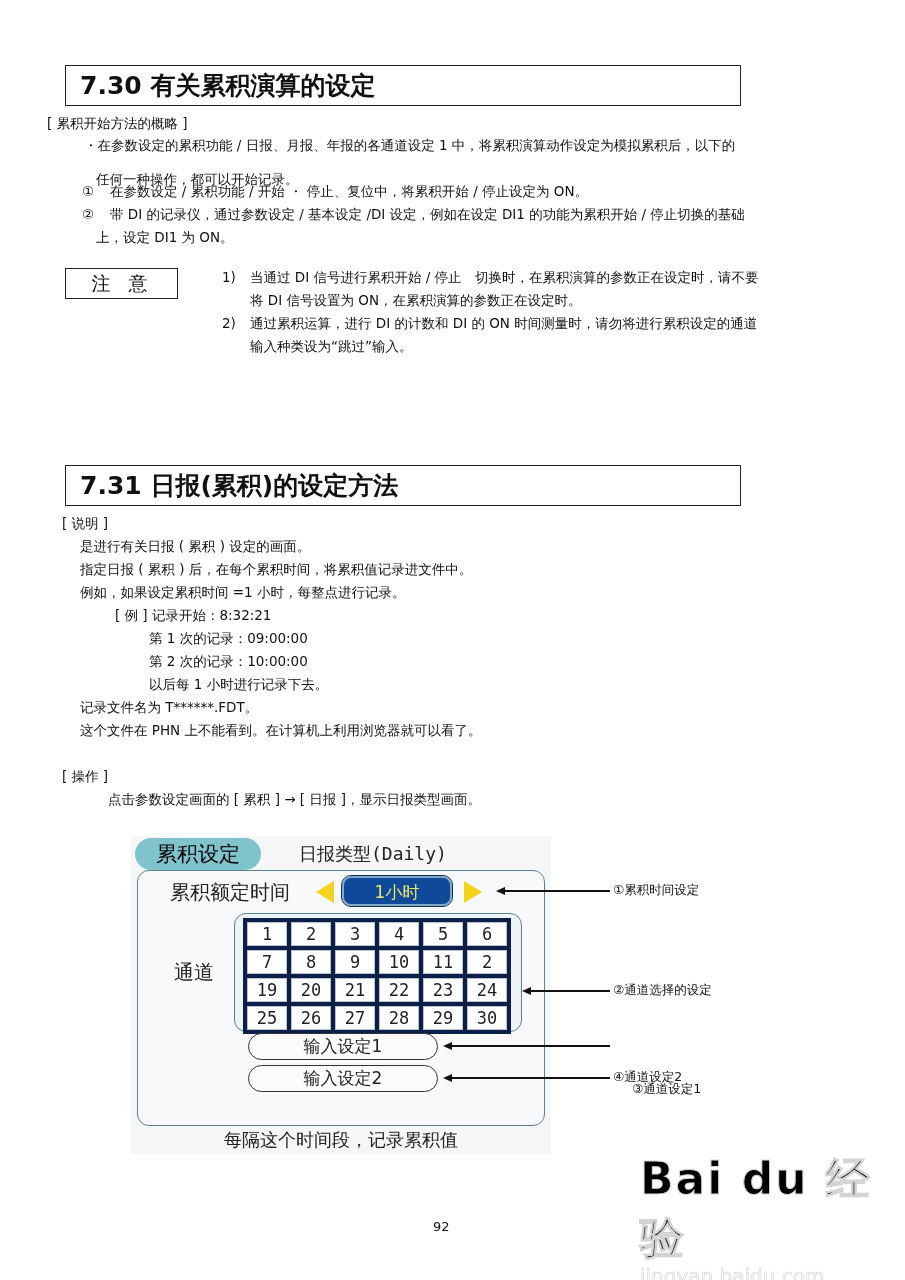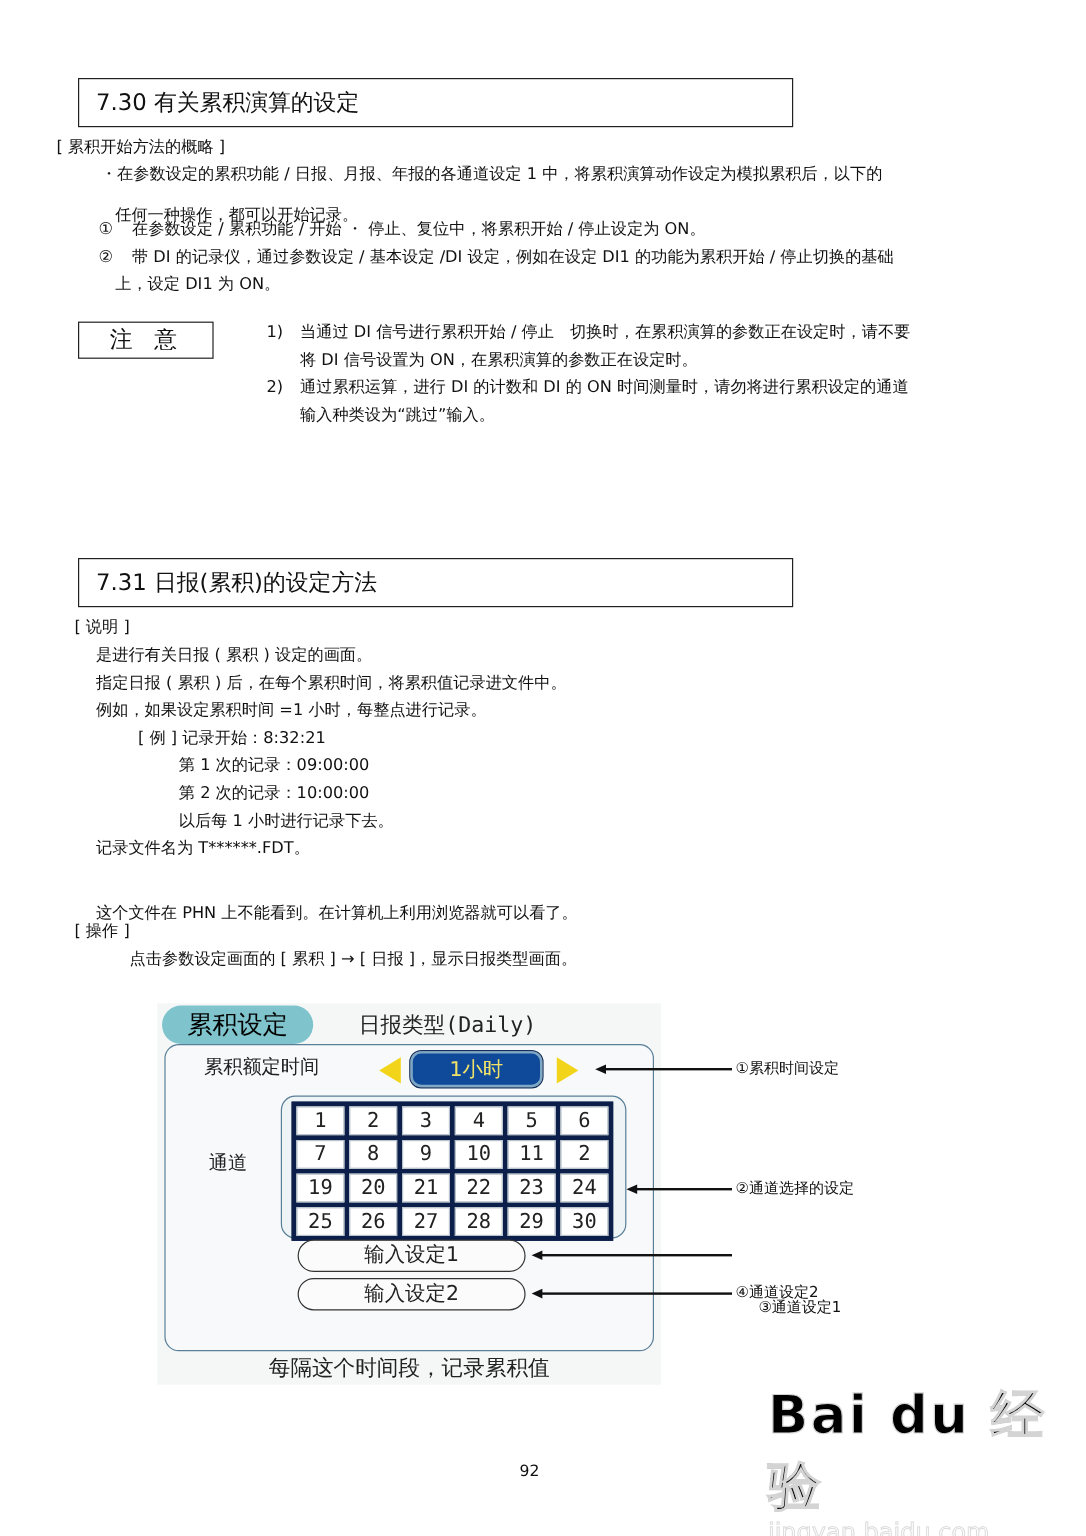--- a/index.html
+++ b/index.html
@@ -1,24 +1,24 @@
 <!DOCTYPE html>
 <html><head>
   <meta charset="utf-8">
   <style>
     html, body { margin:0; padding:0; background:#ffffff; }
     body { width:905px; height:1280px; position:relative; font-family:"DejaVu Sans", sans-serif; color:#111; overflow:hidden; }
-    .sec-title { position:absolute; left:65px; width:596px; height:41px; border:1.5px solid #222; box-sizing:border-box; font-weight:normal; font-size:19px; line-height:40px; padding-left:14px; }
+    .sec-title { position:absolute; left:65px; width:676px; height:41px; border:1.5px solid #222; box-sizing:border-box; font-weight:bold; font-size:25px; line-height:40px; padding-left:14px; }
     .t { position:absolute; font-size:13.5px; line-height:18px; white-space:nowrap; }
     .note-box { position:absolute; left:65px; top:268px; width:113px; height:31px; border:1.5px solid #222; box-sizing:border-box; font-size:19px; text-align:center; line-height:29px; letter-spacing:18px; padding-left:14px; }
     .screen { position:absolute; left:131px; top:836px; width:420px; height:318px; background:#f5f7f7; }
     .tab { position:absolute; left:4px; top:2px; width:126px; height:32px; background:#7fc4cc; border-radius:16px; font-size:21px; line-height:32px; text-align:center; color:#000000; }
     .screen-title { position:absolute; left:168px; top:6px; font-size:18px; color:#222; font-family:"DejaVu Sans Mono", monospace; }
     .panel { position:absolute; left:6px; top:34px; width:408px; height:256px; border:1.5px solid #5a7f98; border-radius:12px; box-sizing:border-box; background:#f7f9fa; }
-    .lbl { position:absolute; font-size:16px; color:#222; }
+    .lbl { position:absolute; font-size:20px; color:#222; }
     .arrow-l, .arrow-r { position:absolute; width:0; height:0; border-top:11px solid transparent; border-bottom:11px solid transparent; }
     .arrow-l { border-right:18px solid #f2d51a; }
     .arrow-r { border-left:18px solid #f2d51a; }
     .time-btn { position:absolute; left:210px; top:40px; width:110px; height:30px; background:#0f4a9a; border:2px solid #7ea8c6; outline:1.5px solid #13305a; border-radius:9px; color:#f1e36a; font-size:17px; text-align:center; line-height:29px; box-sizing:border-box; }
     .grid-wrap { position:absolute; left:102px; top:77px; width:288px; height:119px; border:1.5px solid #5a7f98; border-radius:12px; box-sizing:border-box; background:#eef3f6; }
     .grid { position:absolute; left:8px; top:4px; display:grid; grid-template-columns:repeat(6, 44px); grid-auto-rows:28px; gap:0; background:#0c1f4a; border:2px solid #0c1f4a; }
     .cell { background:#ffffff; margin:2px; border:1px solid #b9c3cc; font-family:"DejaVu Sans Mono", monospace; font-size:17px; text-align:center; line-height:22px; color:#222; }
     .pill { position:absolute; left:116px; width:190px; height:27px; border:1.5px solid #333; border-radius:14px; box-sizing:border-box; background:#fbfbfb; font-size:17px; text-align:center; line-height:25px; color:#222; }
     .caption { position:absolute; left:0; width:420px; top:292px; font-size:18px; text-align:center; color:#222; }
     .callout-line { position:absolute; height:1.5px; background:#111; }
@@ -53,21 +53,21 @@
 <div class="sec-title" style="top:465px;">7.31  日报(累积)的设定方法</div>
 <div class="t" style="left:62px; top:514px;">[ 说明 ]</div>
 <div class="t" style="left:80px; top:537px;">是进行有关日报 ( 累积 ) 设定的画面。</div>
 <div class="t" style="left:80px; top:560px;">指定日报 ( 累积 ) 后，在每个累积时间，将累积值记录进文件中。</div>
 <div class="t" style="left:80px; top:583px;">例如，如果设定累积时间 =1 小时，每整点进行记录。</div>
 <div class="t" style="left:115px; top:606px;">[ 例 ] 记录开始：8:32:21</div>
 <div class="t" style="left:149px; top:629px;">第 1 次的记录：09:00:00</div>
 <div class="t" style="left:149px; top:652px;">第 2 次的记录：10:00:00</div>
 <div class="t" style="left:149px; top:675px;">以后每 1 小时进行记录下去。</div>
 <div class="t" style="left:80px; top:698px;">记录文件名为 T******.FDT。</div>
-<div class="t" style="left:80px; top:752px;">这个文件在 PHN 上不能看到。在计算机上利用浏览器就可以看了。</div>
+<div class="t" style="left:80px; top:721px;">这个文件在 PHN 上不能看到。在计算机上利用浏览器就可以看了。</div>
 <div class="t" style="left:62px; top:767px;">[ 操作 ]</div>
 <div class="t" style="left:80px; top:790px;margin-left:28px;">点击参数设定画面的 [ 累积 ] → [ 日报 ]，显示日报类型画面。</div>
 
 <div class="screen">
   <div class="tab">累积设定</div>
   <div class="screen-title">日报类型(Daily)</div>
   <div class="panel">
     <div class="lbl" style="left:32px; top:8px;">累积额定时间</div>
     <div class="arrow-l" style="left:178px; top:10px;"></div>
     <div class="time-btn" style="left:204px; top:5px;">1小时</div>

